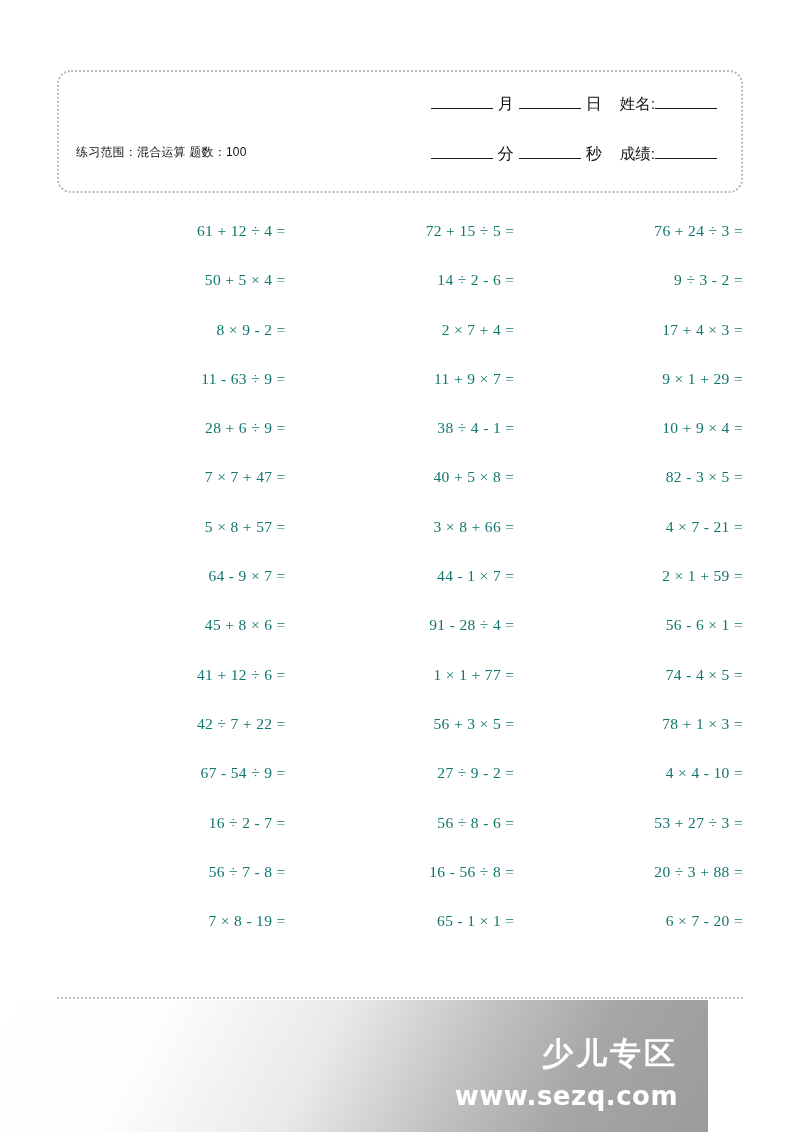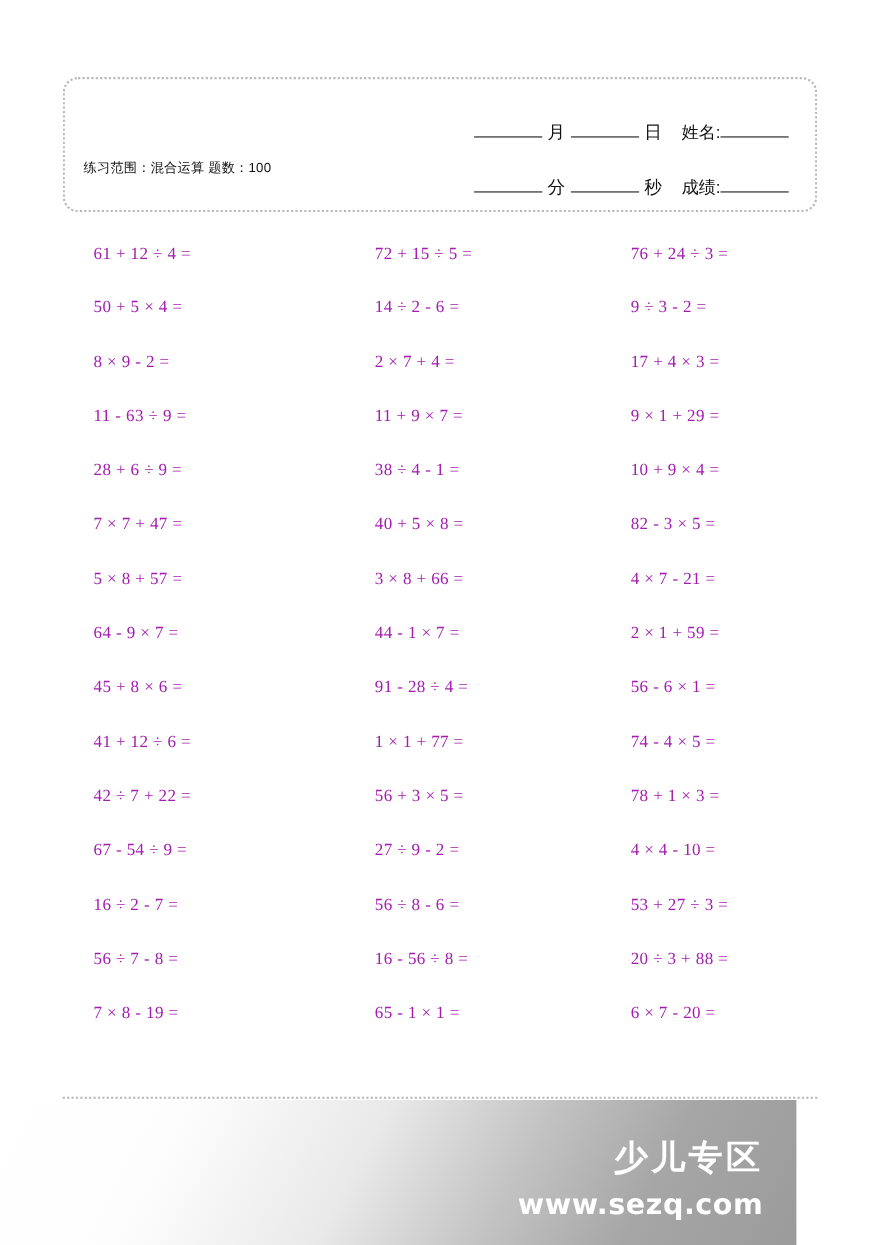--- a/index.html
+++ b/index.html
@@ -68,42 +68,43 @@
 
   .rule {
     display: inline-block;
     border-bottom: 1.6px solid #1a1a1a;
     height: 0;
     vertical-align: baseline;
   }
   .rule-m { width: 62px; }
 
   .cjk { padding: 0 5px; font-size: 16px; }
-  .lbl { padding-left: 13px; font-size: 15.5px; margin-top: 16px; }
+  .lbl { padding-left: 13px; font-size: 15.5px; }
 
   
   .problems {
     position: absolute;
     left: 57px;
     top: 206px;
     width: 686px;
     display: grid;
     grid-template-columns: repeat(3, 1fr);
     grid-auto-rows: 49.3px;
     column-gap: 0;
   }
 
   .prob {
     font-size: 15.5px;
     line-height: 49.3px;
     white-space: nowrap;
-    color: #a21caf;
+    color: #0f766e;
     padding-left: 28px;
     letter-spacing: 0.35px;
     font-family: "Liberation Serif", "DejaVu Serif", serif;
+    text-align: right;
   }
   .col-1 { padding-left: 28px; }
   .col-2 { padding-left: 55px; }
   .col-3 { padding-left: 59px; }
 
   
   .footer-rule {
     position: absolute;
     left: 57px;
     top: 997px;
@@ -128,21 +129,20 @@
     width: 708px;
     height: 132px;
     background: linear-gradient(118deg,
                 #ffffff 0%,
                 #fdfdfd 22%,
                 #e9e9e9 45%,
                 #c2c2c2 64%,
                 #a6a6a6 80%,
                 #9b9b9b 100%);
     pointer-events: none;
-    padding-left: 16px;
   }
 
   .wm-brand {
     position: absolute;
     right: 30px;
     top: 38px;
     font-family: "DejaVu Sans", "Liberation Sans", sans-serif;
     font-size: 31px;
     font-weight: bold;
     color: #ffffff;

